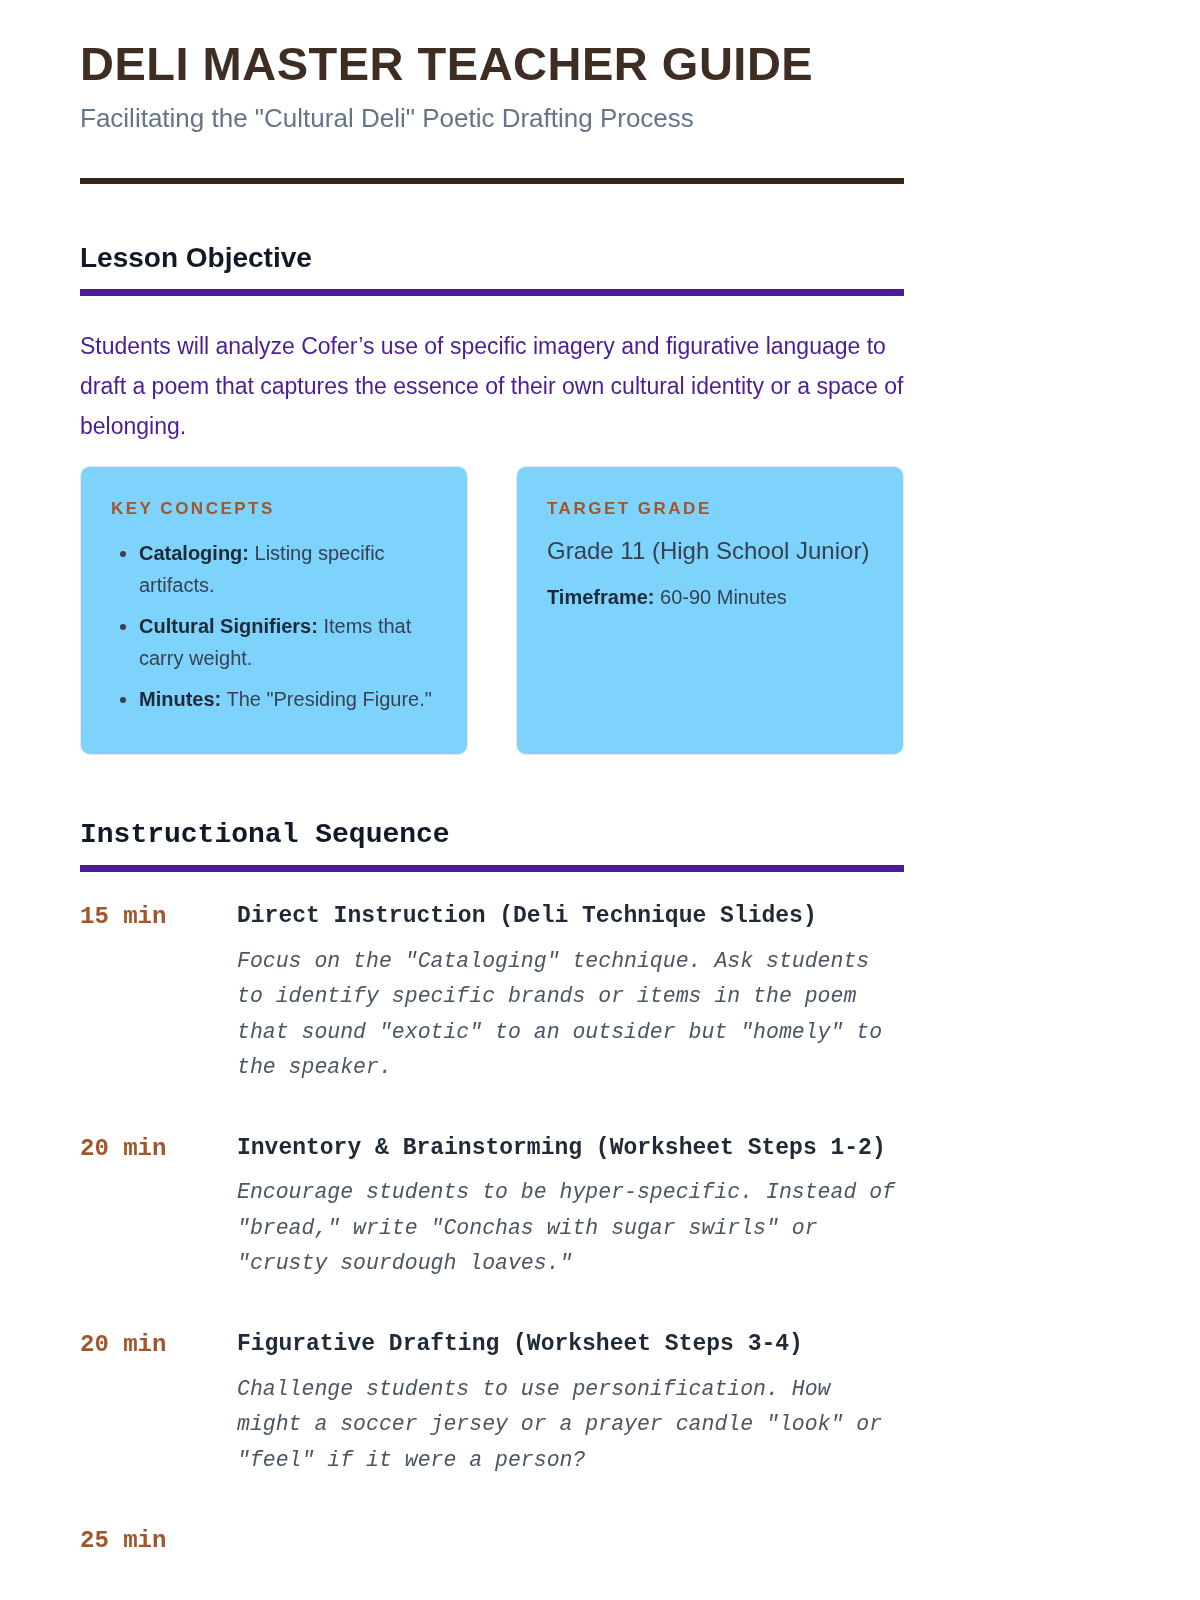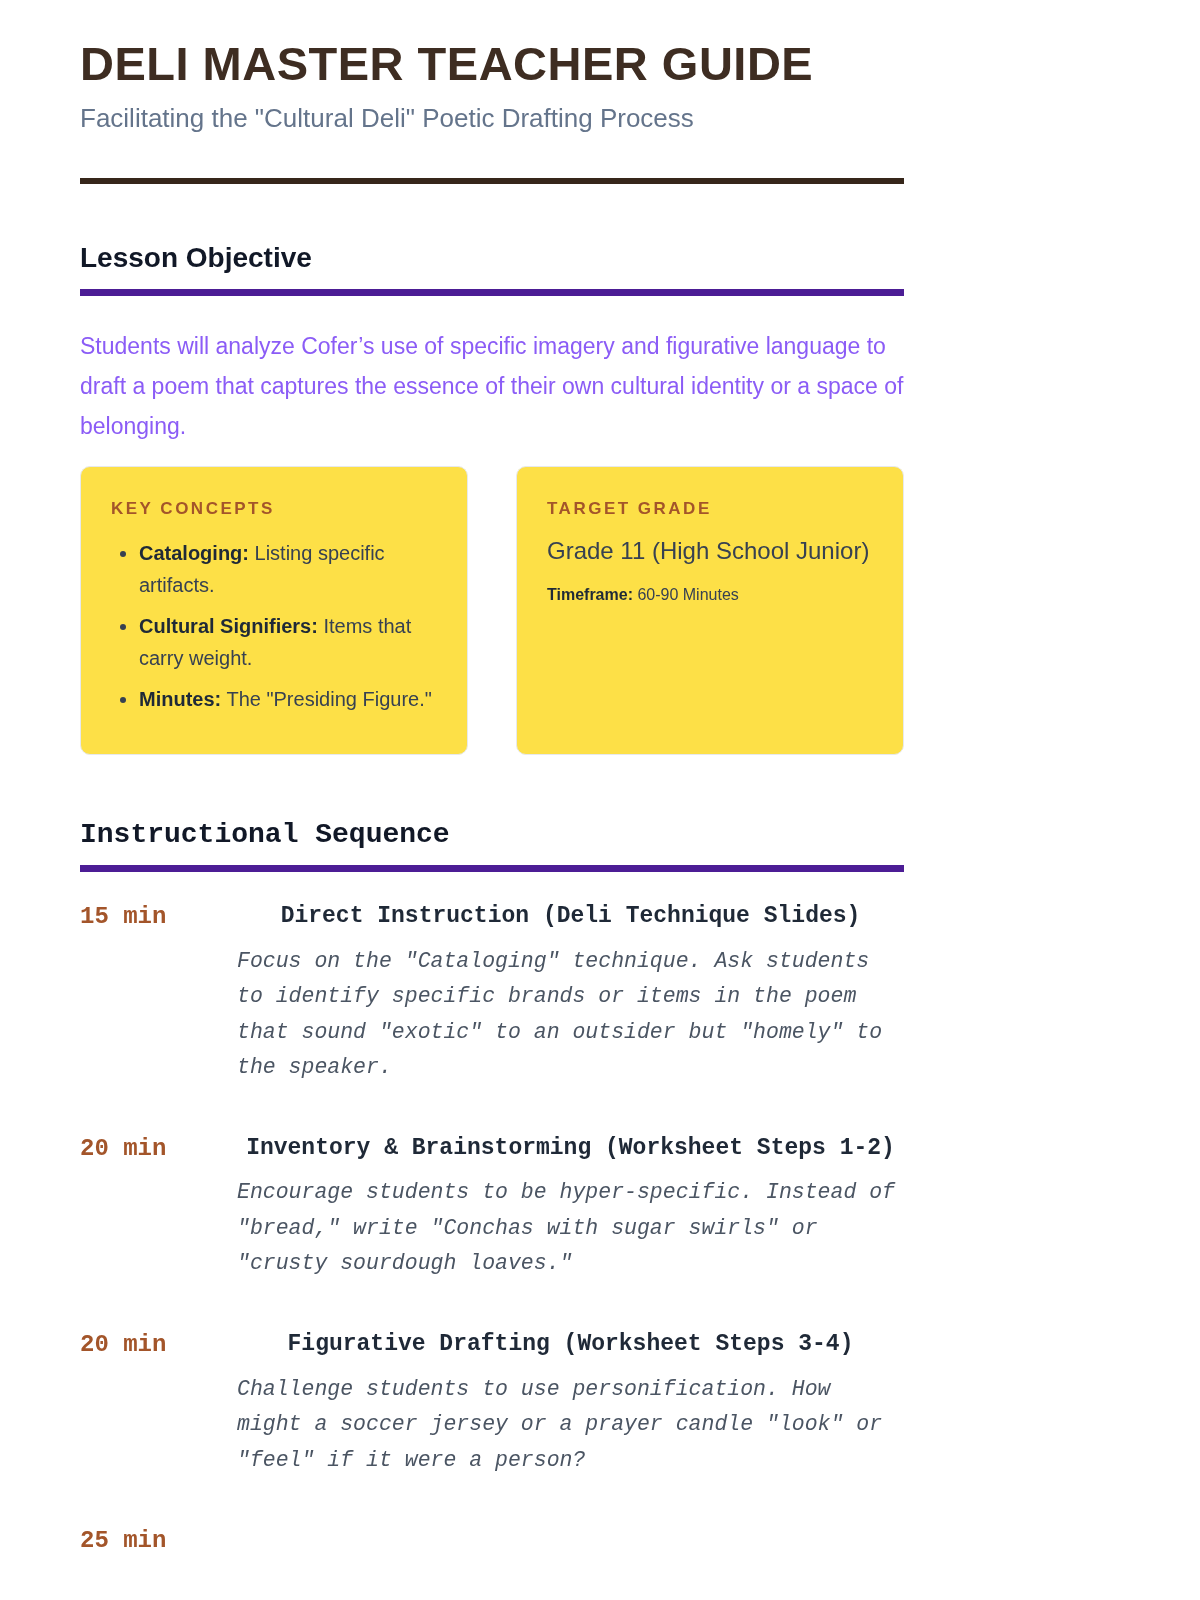--- a/index.html
+++ b/index.html
@@ -44,33 +44,33 @@
     font-weight: 700;
     color: #111827;
     padding-bottom: 15px;
     border-bottom: 7px solid #4c1d95;
   }
   .objective-section { margin-top: 58px; }
   .objective-text {
     margin-top: 30px;
     font-size: 23px;
     line-height: 1.74;
-    color: #8b5cf6;
+    color: #4c1d95;
   }
 
   
   .info-grid {
     margin-top: 20px;
     display: grid;
     grid-template-columns: 1fr 1fr;
     gap: 48px;
     align-items: stretch;
   }
   .info-box {
-    background: #fde047;
+    background: #7dd3fc;
     border: 1px solid #e7e9ec;
     border-radius: 10px;
     padding: 32px 30px 30px 30px;
     min-height: 268px;
   }
   .box-label {
     font-size: 17px;
     font-weight: 700;
     letter-spacing: 2.5px;
     color: #a3552a;
@@ -85,21 +85,21 @@
   }
   .concept-list li { margin-bottom: 9px; }
   .concept-list strong, .timeframe-line strong { color: #1f2937; font-weight: 700; margin-top: 43px; }
   .grade-line {
     margin-top: 18px;
     font-size: 24px;
     color: #374151;
   }
   .timeframe-line {
     margin-top: 21px;
-    font-size: 16px;
+    font-size: 20px;
     color: #374151;
   }
 
   
   .sequence-section { margin-top: 64px; font-family: Liberation Mono, monospace; }
   .steps { margin-top: 30px; }
   .step {
     display: grid;
     grid-template-columns: 157px 1fr;
     margin-bottom: 48px;
@@ -108,21 +108,20 @@
     font-size: 24px;
     font-weight: 700;
     color: #a3552a;
     line-height: 1.25;
   }
   .step-title {
     font-size: 23px;
     font-weight: 700;
     color: #1f2937;
     line-height: 1.3;
-    text-align: center;
   }
   .step-desc {
     margin-top: 12px;
     font-size: 21.5px;
     font-style: italic;
     color: #4b5563;
     line-height: 1.65;
   }
 
   

